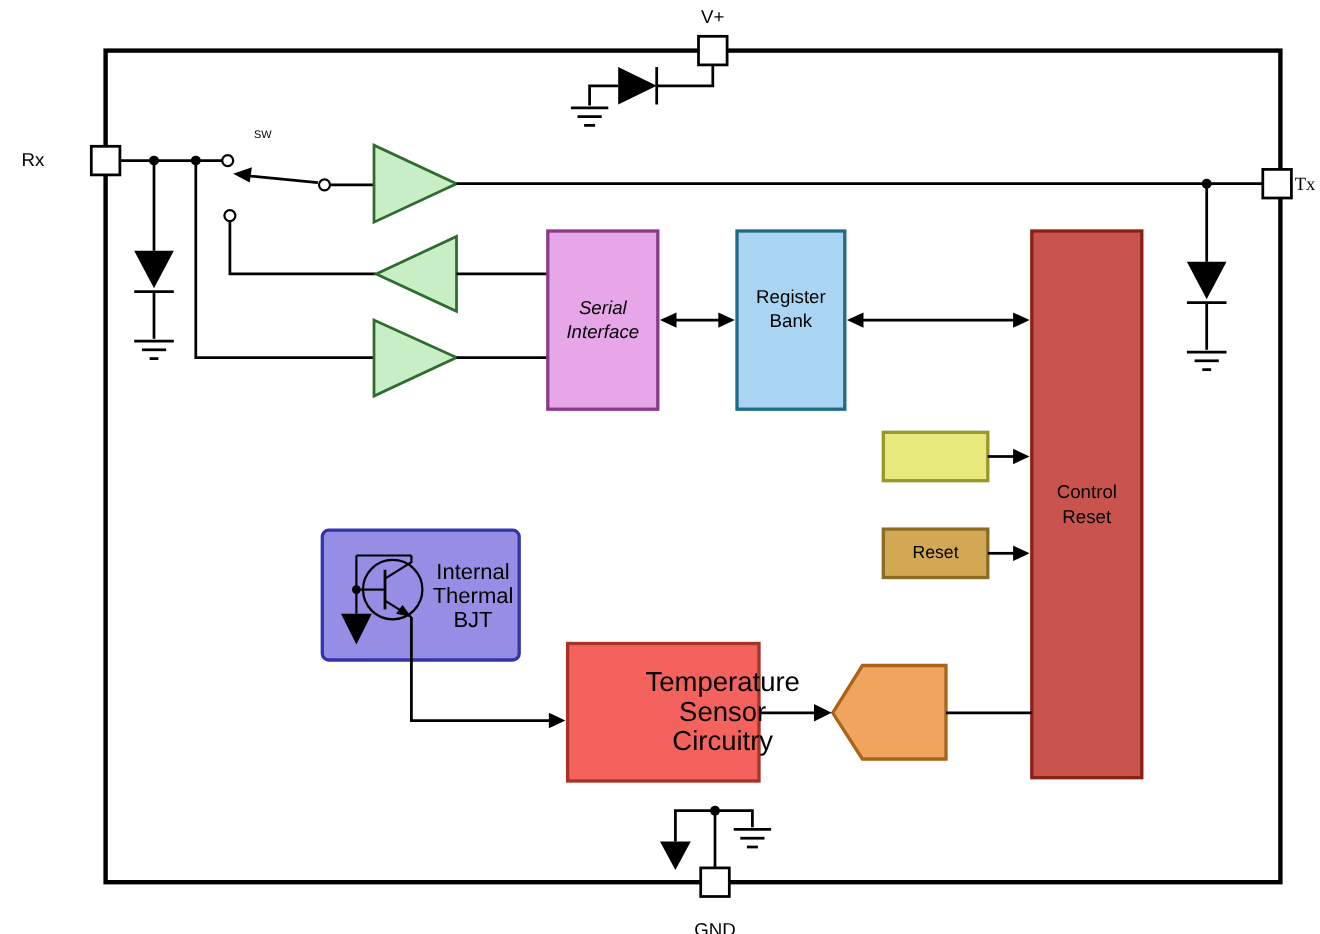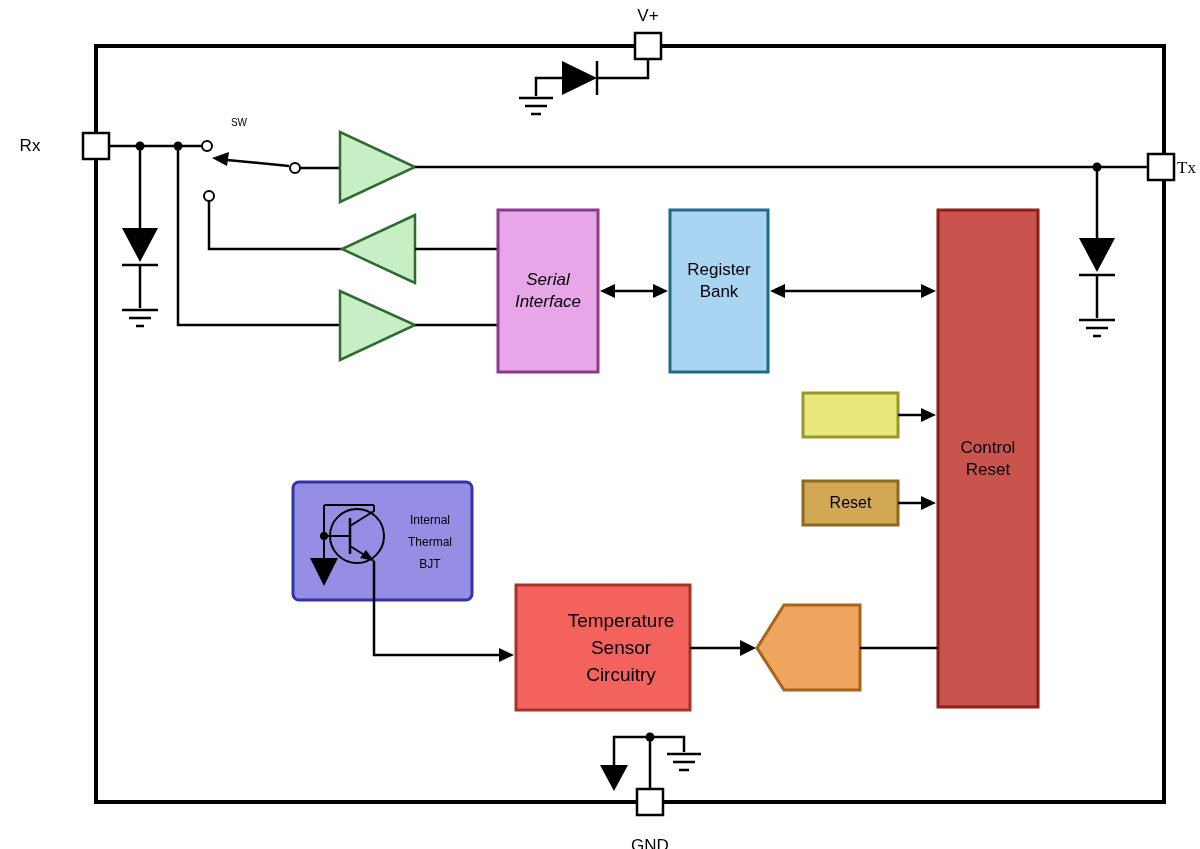--- a/index.html
+++ b/index.html
@@ -48,22 +48,22 @@
     white-space: pre-line;
     color: #000;
     font-size: 17px;
     line-height: 22px;
   }
   #lbl-si    { left: 498px; top: 210px; width: 100px; height: 162px; font-style: italic; }
   #lbl-rb    { left: 670px; top: 210px; width: 98px;  height: 142px; border-radius: 22px; }
   #lbl-cl    { left: 938px; top: 210px; width: 100px; height: 497px; }
   #lbl-osc   { left: 803px; top: 393px; width: 95px;  height: 44px; font-size: 16px; }
   #lbl-reset { left: 803px; top: 481px; width: 95px;  height: 44px; font-size: 16px; }
-  #lbl-bjt   { left: 388px; top: 498px; width: 84px;  height: 88px; font-size: 12px; }
-  #lbl-temp  { left: 516px; top: 585px; width: 210px; height: 125px; font-size: 19px; line-height: 27px; }
+  #lbl-bjt   { left: 388px; top: 498px; width: 84px;  height: 88px; font-size: 20px; }
+  #lbl-temp  { left: 516px; top: 585px; width: 210px; height: 125px; font-size: 25px; line-height: 27px; padding-left: 36px; }
   #lbl-adc   { left: 778px; top: 605px; width: 82px;  height: 85px; }
   #lbl-vplus { left: 613px; top: 4px;   width: 70px;  height: 24px; }
   #lbl-rx    { left: 2px;   top: 134px; width: 56px;  height: 24px; }
   #lbl-tx    { left: 1177px;top: 156px; width: 46px;  height: 24px; justify-content: flex-start; font-family: Liberation Serif, serif; }
   #lbl-gnd   { left: 614px; top: 822px; width: 72px;  height: 24px; margin-top: 12px; }
   #lbl-sw    { left: 213px; top: 112px; width: 52px;  height: 22px; font-size: 10px; }
 </style>
 </head>
 <body>
 

